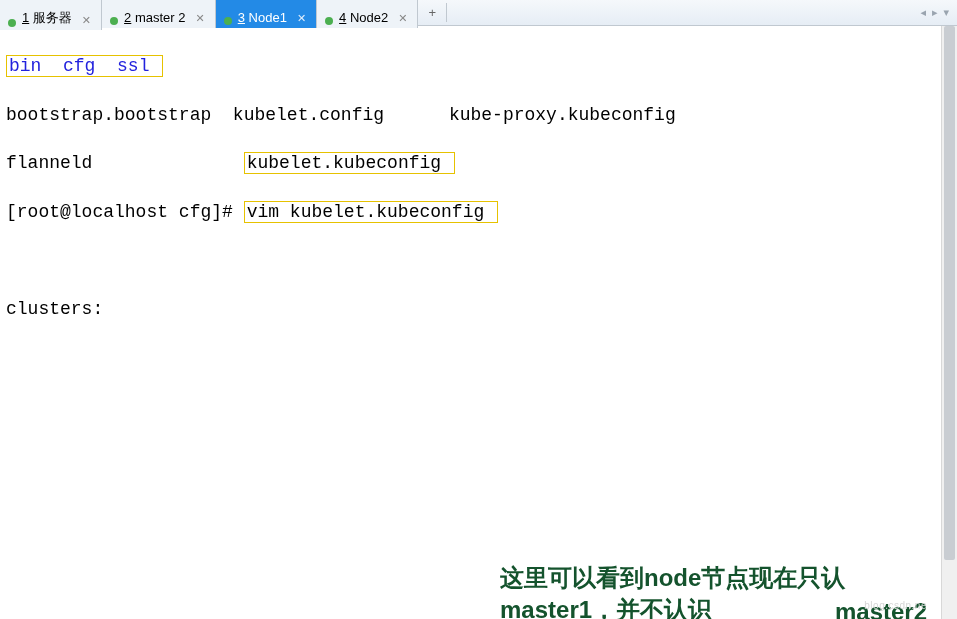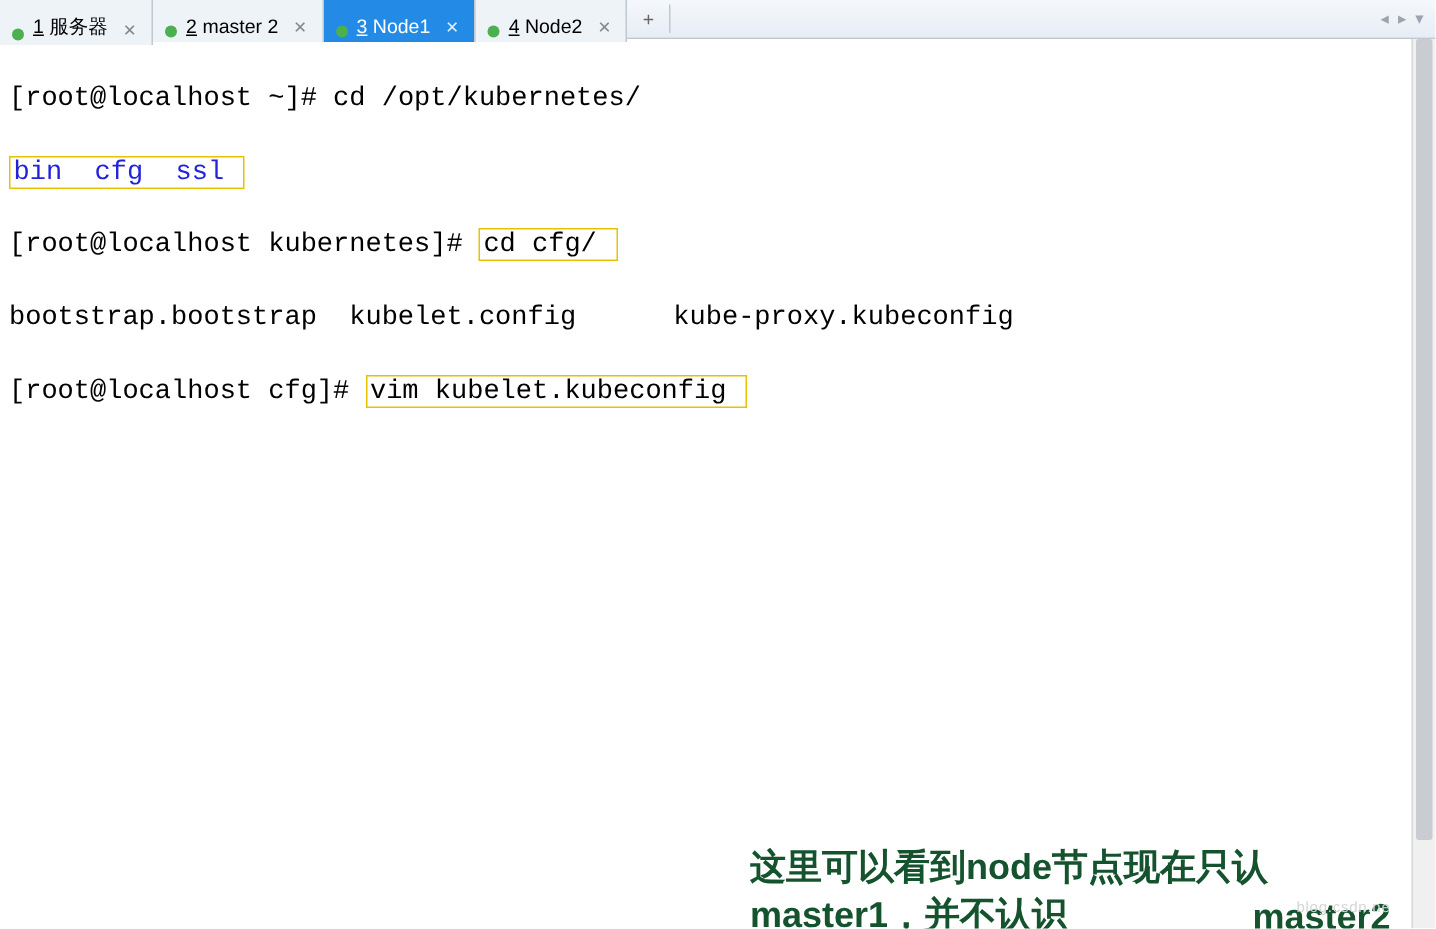--- a/index.html
+++ b/index.html
@@ -138,26 +138,26 @@
   <div class="tab-add">+</div>
   <div class="tab-nav">
     <span>◂</span>
     <span>▸</span>
     <span>▾</span>
   </div>
 </div>
 
 <div class="term-wrap">
 <div class="terminal">
-<span class="row"><span>[root@localhost ~]# </span><span>cd /opt/kubernetes/</span></span>
 <span class="row"><span class="hl-yellow"><span class="blue-bold">bin</span>  <span class="blue-bold">cfg</span>  <span class="blue-bold">ssl</span> </span></span>
-<span class="row"><span>[root@localhost kubernetes]# </span><span class="hl-yellow"><span>cd cfg/</span> </span></span>
 <span class="row"><span>bootstrap.bootstrap</span>  <span>kubelet.config</span>      <span>kube-proxy.kubeconfig</span></span>
+<span class="row"><span>flanneld</span>              <span class="hl-yellow"><span>kubelet.kubeconfig</span> </span></span>
 <span class="row"><span>[root@localhost cfg]# </span><span class="hl-yellow"><span>vim kubelet.kubeconfig</span> </span></span>
 <span class="row"> </span>
+<span class="row">clusters:</span>
 
 
 
 
 
 
 
 
 
 

